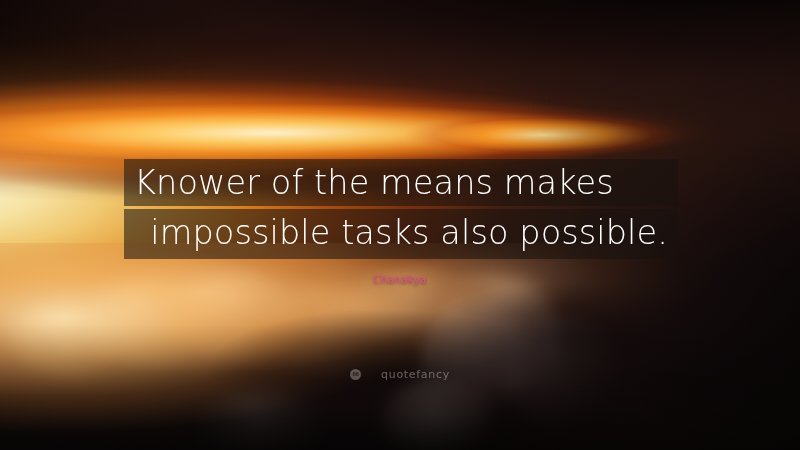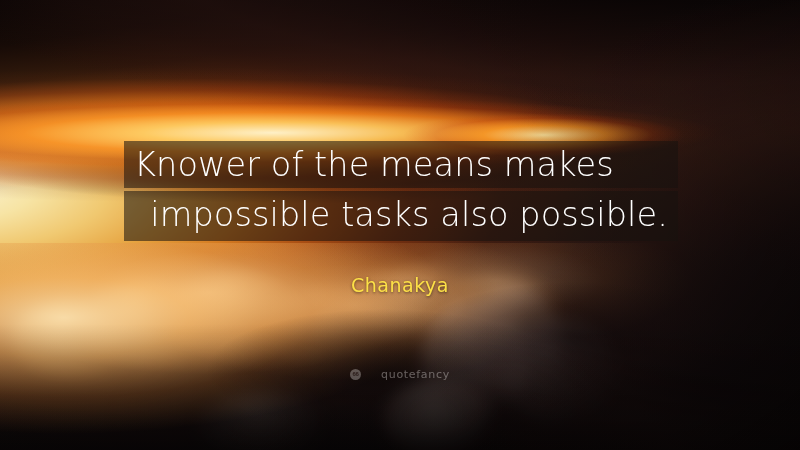--- a/index.html
+++ b/index.html
@@ -161,21 +161,21 @@
   #bg-vignette {
     background:
       radial-gradient(130% 110% at 18% 46%, rgba(0,0,0,0) 40%, rgba(0,0,0,0.22) 70%, rgba(0,0,0,0.52) 100%),
       linear-gradient(180deg, rgba(0,0,0,0) 72%, rgba(0,0,0,0.26) 90%, rgba(0,0,0,0.42) 100%);
   }
 
   
   #quote-block {
     position: absolute;
     left: 124px;
-    top: 141px;
+    top: 159px;
     width: 554px;
   }
   .quote-line {
     background: rgba(24,18,14,0.56);
     color: #ffffff;
     font-size: 33.5px;
     line-height: 47px;
     letter-spacing: 0.1px;
     font-weight: 300;
     padding: 0 10px;
@@ -186,22 +186,22 @@
   #quote-line-1 { height: 47px; }
   #quote-line-2 { height: 50px; margin-top: 3px; line-height: 48px; text-align: right; }
 
   
   #author {
     position: absolute;
     left: 0;
     right: 0;
     top: 274px;
     text-align: center;
-    color: #fde047;
-    font-size: 19px;
+    color: #ec4899;
+    font-size: 10px;
     letter-spacing: 0.5px;
     font-weight: 400;
     font-family: "DejaVu Sans", "Liberation Sans", sans-serif;
     text-shadow: 0 1px 3px rgba(0,0,0,0.55);
   }
 
   
   #watermark {
     position: absolute;
     left: 0;

